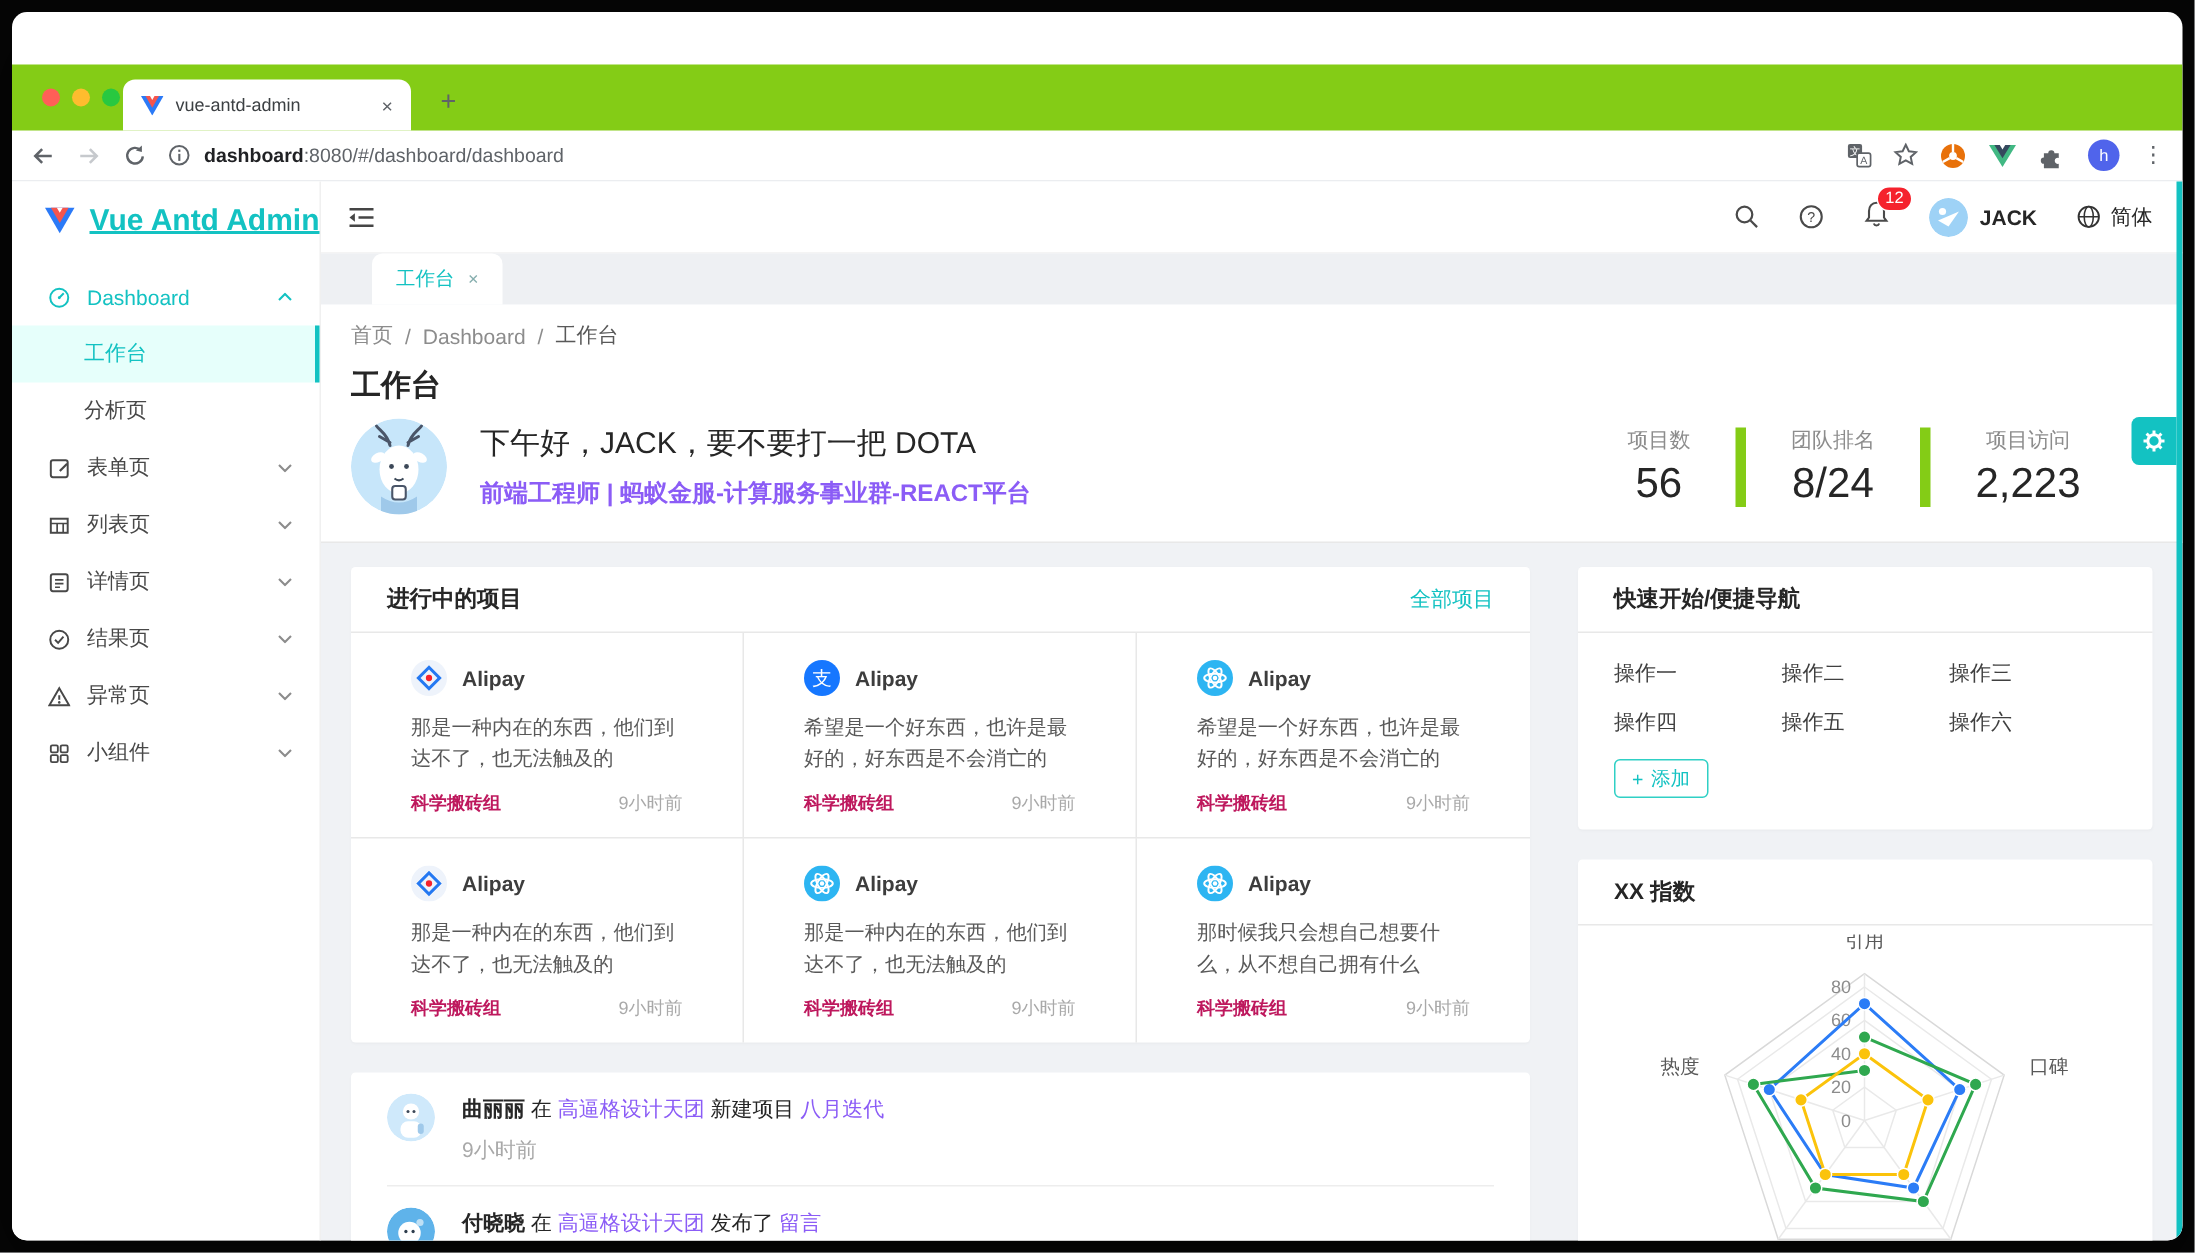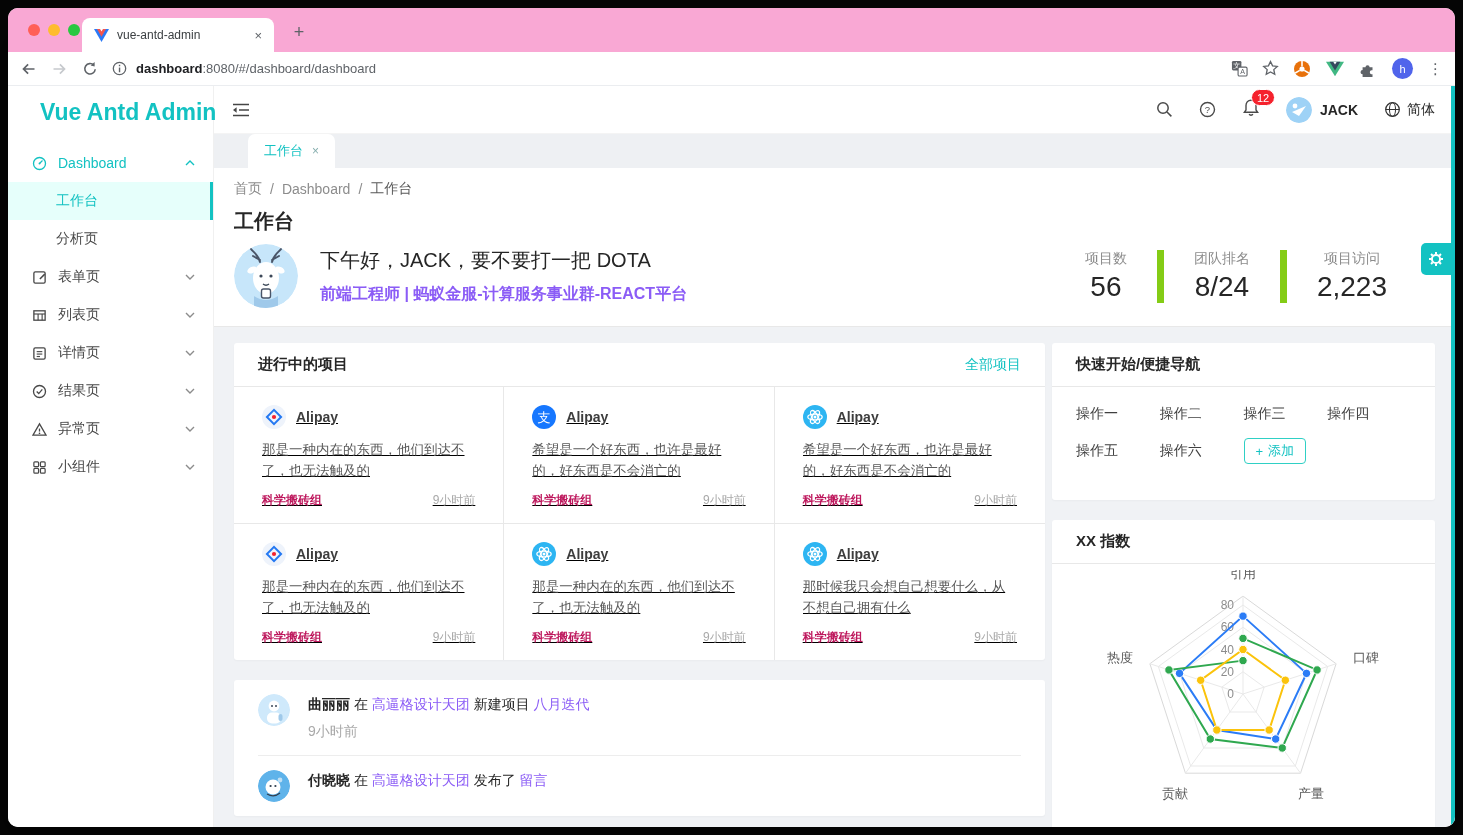--- a/index.html
+++ b/index.html
@@ -1,20 +1,20 @@
 <!DOCTYPE html>
 <html><head>
 <meta charset="utf-8">
 <style>
 *{margin:0;padding:0;box-sizing:border-box;}
 html,body{width:1463px;height:835px;}
 body{position:relative;background:#060606;font-family:"Liberation Sans","DejaVu Sans",sans-serif;overflow:hidden;}
 .window{position:absolute;left:8px;top:8px;width:1447px;height:819px;border-radius:10px;overflow:hidden;background:#fff;box-shadow:0 14px 50px rgba(0,0,0,.5);display:flex;flex-direction:column;}
 
-.tabstrip{height:44px;background:#f9a8d4;position:relative;flex:none;}
+.tabstrip{height:44px;background:#84cc16;position:relative;flex:none;margin-top:35px;}
 .traffic{position:absolute;left:20px;top:16px;display:flex;gap:8px;}
 .tdot{width:12px;height:12px;border-radius:50%;}
 .tdot.r{background:#ff5f57}.tdot.y{background:#febc2e}.tdot.g{background:#28c840}
 .btab{position:absolute;left:74px;top:10px;width:192px;height:34px;background:#fff;border-radius:8px 8px 0 0;display:flex;align-items:center;padding:0 12px;gap:8px;}
 .btab-title{flex:1;font-size:12px;color:#3c4043;white-space:nowrap;overflow:hidden;}
 .btab-close{color:#5f6368;font-size:13px;cursor:pointer;}
 .newtab{position:absolute;left:278px;top:11px;font-size:18px;color:#5f6368;width:26px;height:26px;display:flex;align-items:center;justify-content:center;}
 .toolbar{height:34px;background:#fff;display:flex;align-items:center;padding:0 12px;gap:14px;flex:none;border-bottom:1px solid #ebedf0;}
 .omnibox{flex:1;display:flex;align-items:center;gap:9px;font-size:13px;min-width:0;}
 .url-host{color:#202124;}
@@ -22,21 +22,21 @@
 .ombx-right{margin-left:auto;display:flex;align-items:center;gap:14px;}
 .ext-icons{display:flex;align-items:center;gap:15px;}
 .profile-badge{width:21px;height:21px;border-radius:50%;background:#5064eb;color:#fff;font-size:11px;display:flex;align-items:center;justify-content:center;}
 .kebab{font-size:15px;color:#5f6368;letter-spacing:0;line-height:10px;}
 
 .app{flex:1;display:flex;position:relative;min-height:0;}
 .teal-strip{position:absolute;right:0;top:0;bottom:0;width:4px;background:#13c2c2;z-index:4;}
 .gear-btn{position:absolute;right:4px;top:157px;width:30px;height:32px;background:#13c2c2;border-radius:5px 0 0 5px;display:flex;align-items:center;justify-content:center;z-index:5;cursor:pointer;}
 .sidebar{width:206px;background:#fff;border-right:1px solid #f0f0f0;flex:none;z-index:2;}
 .logo-row{height:52px;display:flex;align-items:center;gap:10px;padding-left:22px;}
-.logo-text{font-size:23px;font-weight:700;color:#13c2c2;white-space:nowrap;}
+.logo-text{font-size:20px;font-weight:700;color:#13c2c2;white-space:nowrap;text-decoration:underline;}
 .menu{padding-top:6px;font-size:14px;}
 .menu-item{height:38px;display:flex;align-items:center;gap:11px;padding:0 18px 0 24px;cursor:pointer;color:#484848;}
 .menu-item .chev{margin-left:auto;}
 .menu-item.teal{color:#13c2c2;}
 .sub-item{height:38px;display:flex;align-items:center;padding-left:48px;cursor:pointer;color:#484848;}
 .sub-item.active{background:#e6fffb;color:#13c2c2;border-right:3px solid #13c2c2;}
 .main{flex:1;display:flex;flex-direction:column;min-width:0;background:#f0f2f5;}
 .app-header{height:48px;background:#fff;display:flex;align-items:center;padding:0 20px 0 18px;flex:none;border-bottom:1px solid #f4f4f4;}
 .hdr-right{margin-left:auto;display:flex;align-items:center;gap:26px;}
 .hicon{display:flex;align-items:center;cursor:pointer;}
@@ -55,46 +55,46 @@
 .welcome{display:flex;align-items:center;margin-top:9px;}
 .deer{width:64px;height:64px;border-radius:50%;flex:none;}
 .wtexts{margin-left:22px;}
 .greeting{font-size:20px;color:#262626;}
 .subtitle{font-size:16px;color:#8b5cf6;margin-top:10px;font-weight:bold;}
 .stats{margin-left:auto;display:flex;align-items:center;margin-right:14px;}
 .stat{padding:0 30px;text-align:center;border-left:7px solid #84cc16;}
 .stat:first-child{border-left:none;}
 .stat-label{font-size:14px;color:#8c8c8c;}
 .stat-value{font-size:28px;color:#262626;margin-top:3px;}
-.content{flex:1;display:flex;gap:7px;padding:16px 20px 0 20px;min-height:0;}
+.content{flex:1;display:flex;gap:32px;padding:16px 20px 0 20px;min-height:0;}
 .col-left{flex:1;min-width:0;}
 .col-right{width:383px;flex:none;}
 .card{background:#fff;border-radius:3px;box-shadow:0 1px 2px rgba(0,0,0,.03);}
 .card-hd{height:44px;padding:0 24px;display:flex;align-items:center;border-bottom:1px solid #e8e8e8;}
 .card-hd h3{font-size:15px;font-weight:700;color:#262626;}
 .hd-link{margin-left:auto;font-size:14px;color:#13c2c2;font-weight:400;cursor:pointer;}
 .pgrid{display:grid;grid-template-columns:1fr 1fr 1fr;}
-.pcell{padding:18px 28px 14px;border-right:1px solid #e8e8e8;border-bottom:1px solid #e8e8e8;cursor:pointer;text-decoration:underline;}
+.pcell{padding:18px 40px 14px;border-right:1px solid #e8e8e8;border-bottom:1px solid #e8e8e8;cursor:pointer;}
 .pcell:nth-child(3n){border-right:none;}
 .pcell:nth-child(n+4){border-bottom:none;}
 .phead{display:flex;align-items:center;gap:10px;}
 .pname{font-size:14px;font-weight:600;color:#3d3d3d;}
 .pdesc{margin-top:10px;font-size:13.5px;line-height:21px;color:#595959;height:42px;overflow:hidden;}
 .pfoot{margin-top:11px;display:flex;justify-content:space-between;align-items:center;font-size:12px;}
 .pgroup{color:#be185d;font-weight:700;cursor:pointer;}
 .ptime{color:#a9a9a9;}
 .activity-card{margin-top:20px;}
 .feed-item{display:flex;gap:18px;padding:14px 24px;}
 .avatar-feed{width:32px;height:32px;border-radius:50%;flex:none;}
 .feed-body{font-size:14px;color:#262626;line-height:20px;}
 .feed-user{font-weight:700;}
 .feed-link{color:#8b5cf6;cursor:pointer;}
 .feed-time{margin-top:9px;color:#a9a9a9;font-size:14px;}
 .feed-div{border-bottom:1px solid #ededed;margin:0 24px;}
-.qn-body{padding:18px 24px 36px;display:grid;grid-template-columns:repeat(4,1fr);row-gap:15px;align-items:center;}
+.qn-body{padding:18px 24px 21px;display:grid;grid-template-columns:repeat(3,1fr);row-gap:15px;align-items:center;}
 .qn-link{font-size:14px;color:#404040;cursor:pointer;}
 .add-btn{display:inline-flex;align-items:center;gap:5px;border:1px solid #2fd0c5;color:#13c2c2;font-size:13px;border-radius:4px;padding:3px 11px;background:#fff;cursor:pointer;justify-self:start;}
 .radar-card{margin-top:20px;}
 .radar-body{padding:6px 0 16px;}
 #radar{display:block;margin:0 auto;font-family:inherit;}
 .legend{display:flex;justify-content:center;gap:20px;margin-top:2px;font-size:13px;color:#595959;align-items:center;}
 .lg-item{display:flex;align-items:center;cursor:pointer;}
 .lg-dot{width:9px;height:9px;border-radius:50%;display:inline-block;margin-right:7px;}
 </style>
 </head>

